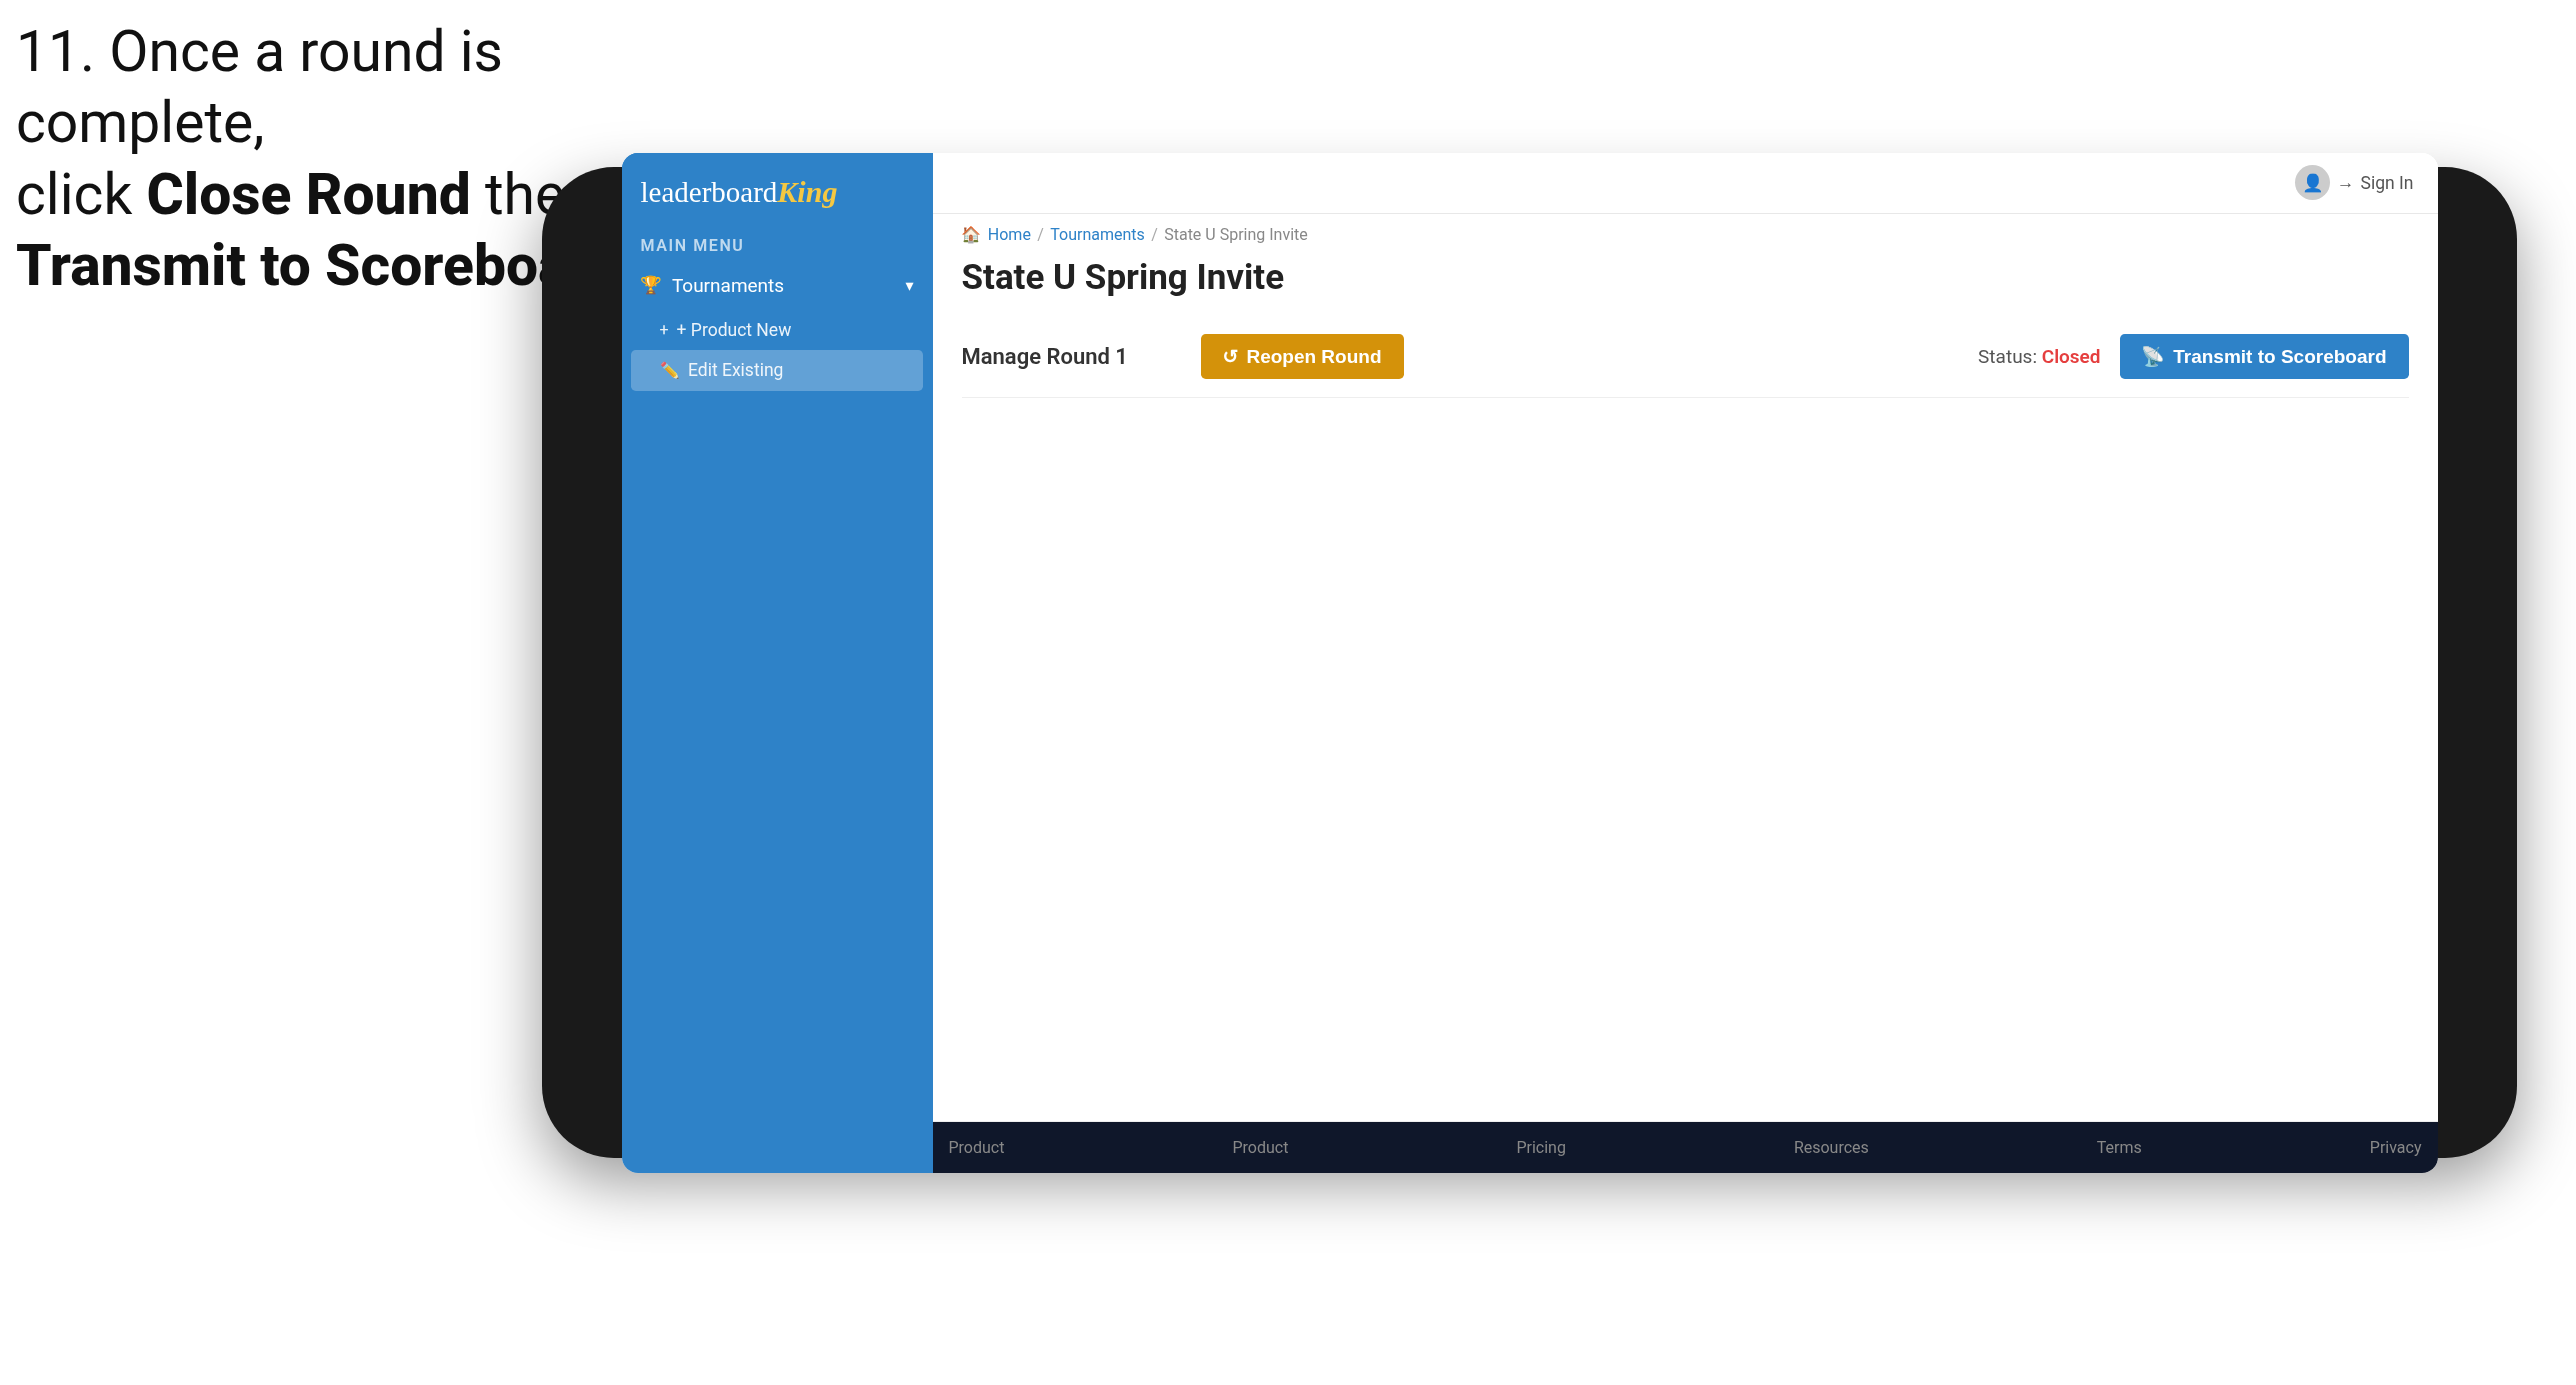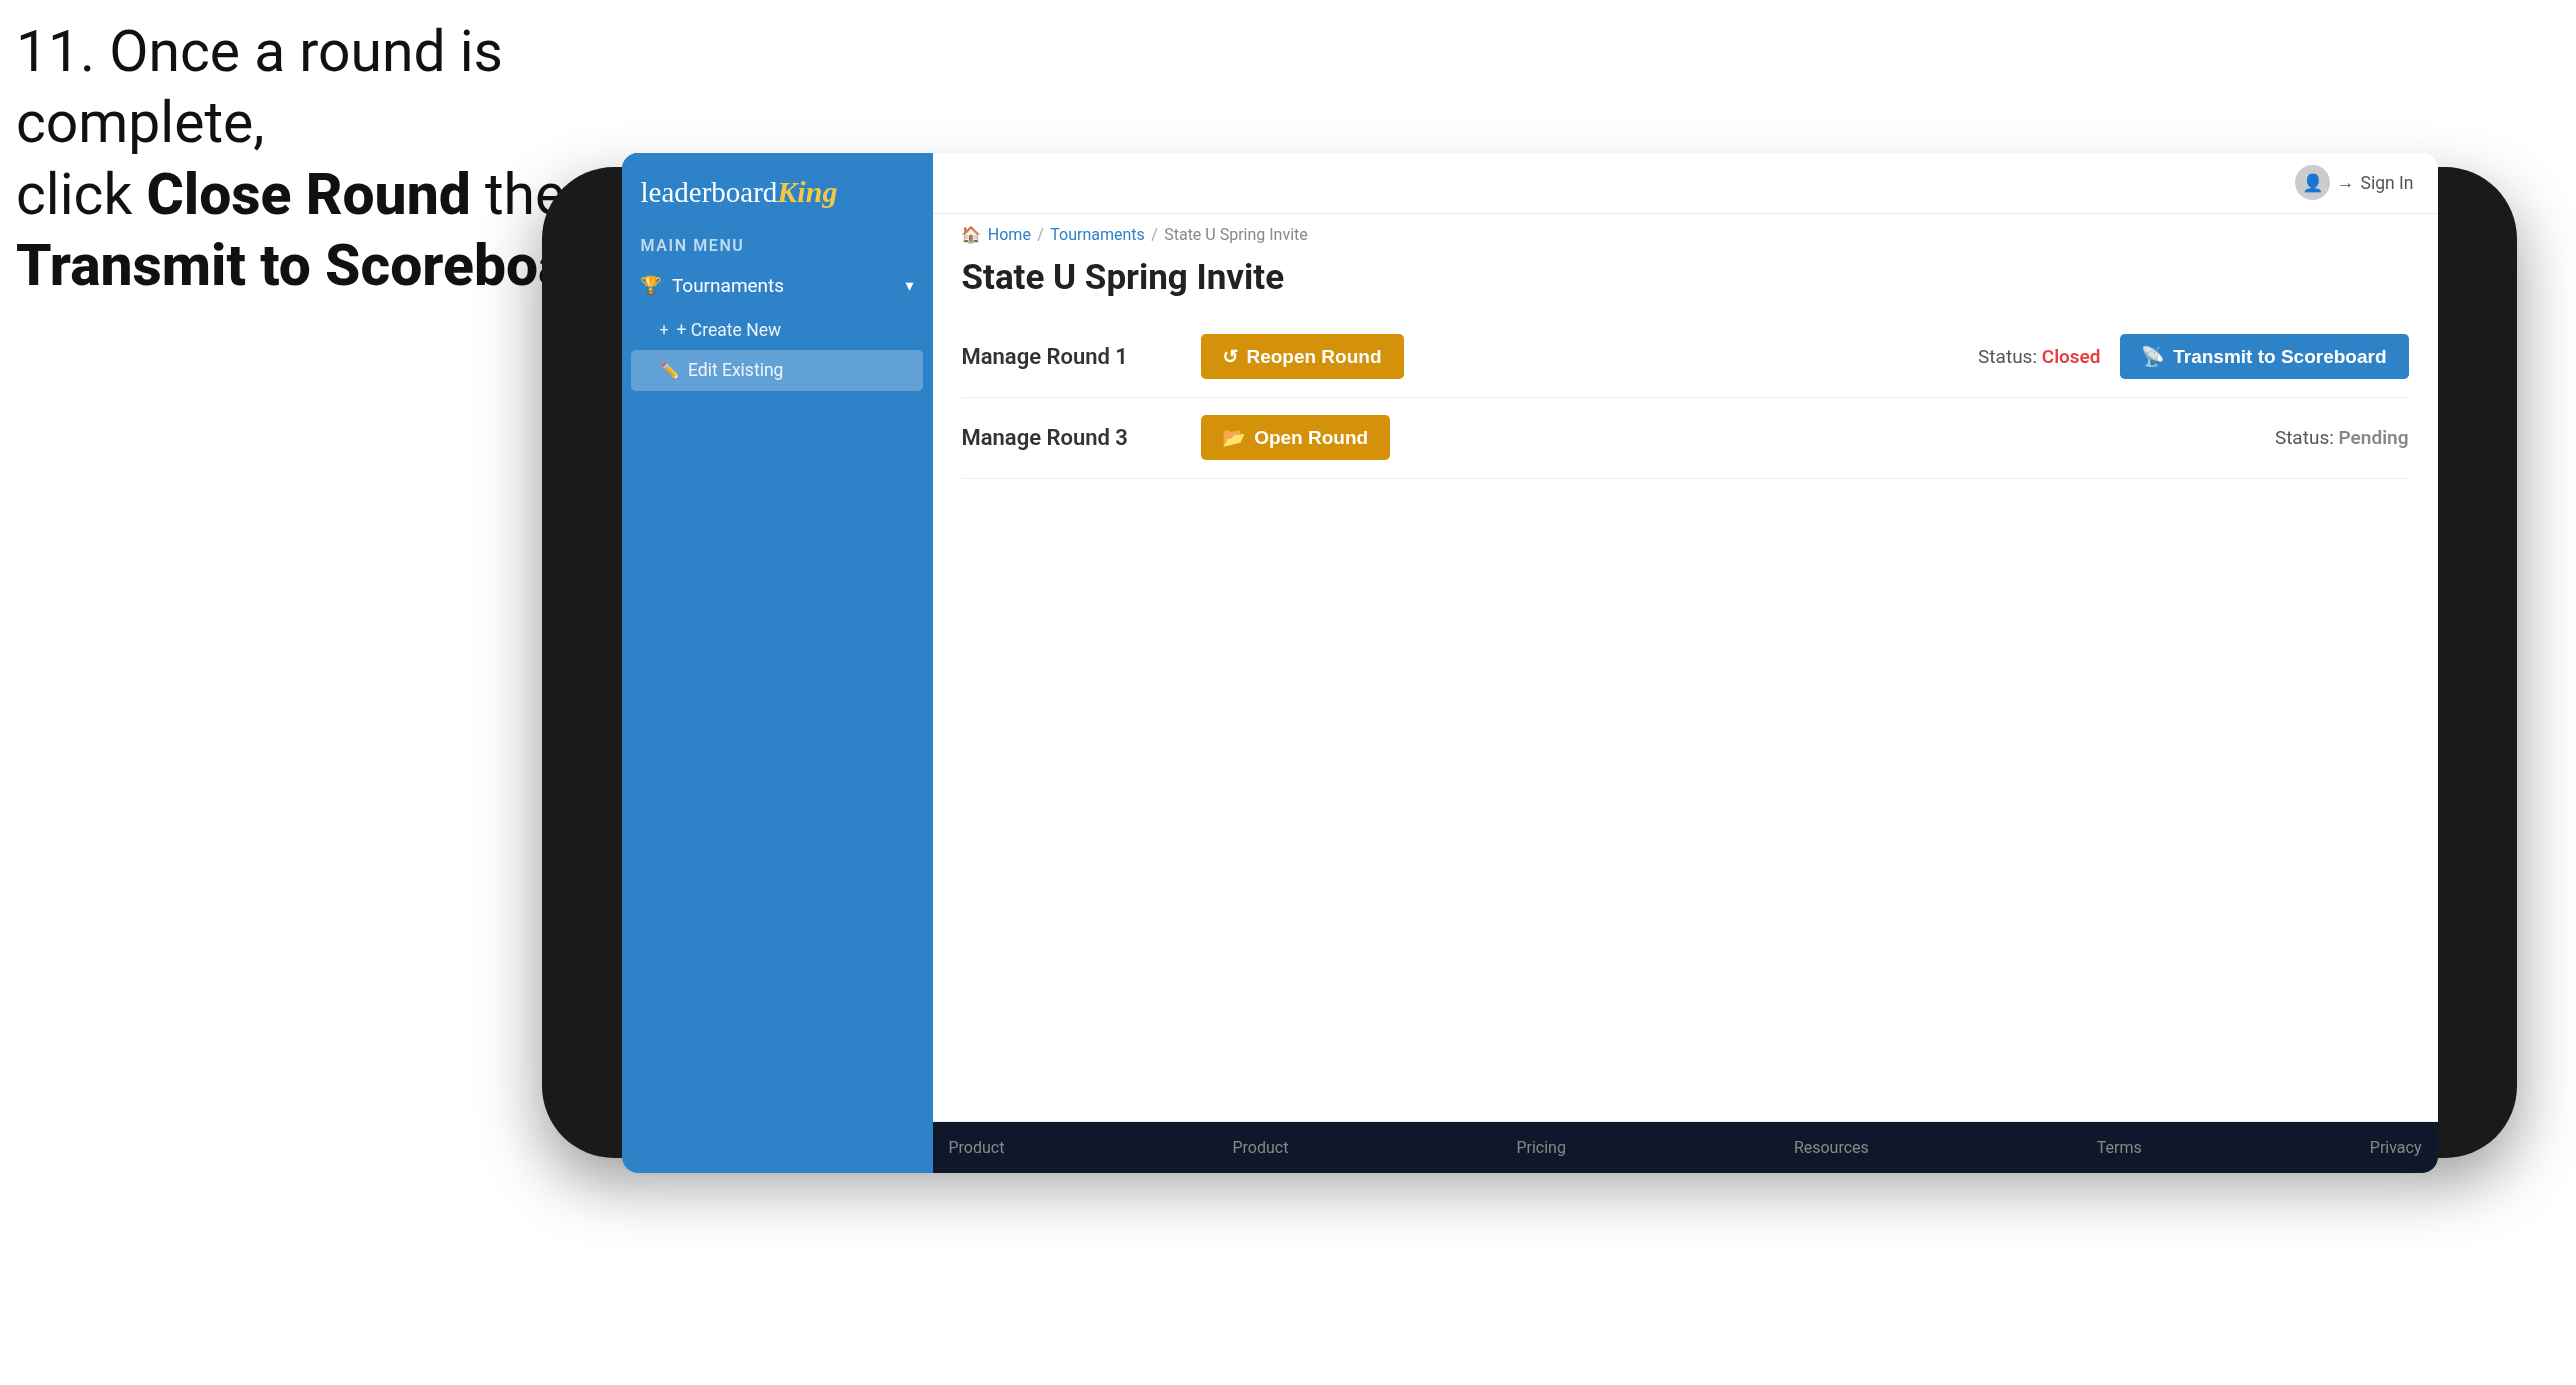--- a/index.html
+++ b/index.html
@@ -326,21 +326,21 @@
         <div class="sidebar-menu-label">MAIN MENU</div>
 
         <div class="sidebar-item">
           <span class="item-icon">🏆</span>
           <span>Tournaments</span>
           <span class="item-chevron">▾</span>
         </div>
 
         <div class="sidebar-sub-item">
           <span class="sub-icon">+</span>
-          <span>+ Create New</span>
+          <span>+ Product New</span>
         </div>
 
         <div class="sidebar-sub-item active">
           <span class="sub-icon">✏️</span>
           <span>Edit Existing</span>
         </div>
       </div>
 
       <div class="main-content">
 
@@ -379,35 +379,20 @@
                 <span class="status-closed">Closed</span>
               </span>
               <button class="btn btn-blue">
                 <span>📡</span>
                 <span>Transmit to Scoreboard</span>
               </button>
             </div>
           </div>
 
 
-          <div class="round-section">
-            <div class="round-left">
-              <div class="round-title">Manage Round 3</div>
-              <button class="btn btn-amber">
-                <span>📂</span>
-                <span>Open Round</span>
-              </button>
-            </div>
-            <div class="round-right">
-              <span class="status-text">
-                <span>Status:</span>
-                <span class="status-pending">Pending</span>
-              </span>
-            </div>
-          </div>
 
         </div>
 
         <div class="footer">
           <span class="footer-link">Product</span>
           <span class="footer-link">Product</span>
           <span class="footer-link">Pricing</span>
           <span class="footer-link">Resources</span>
           <span class="footer-link">Terms</span>
           <span class="footer-link">Privacy</span>

